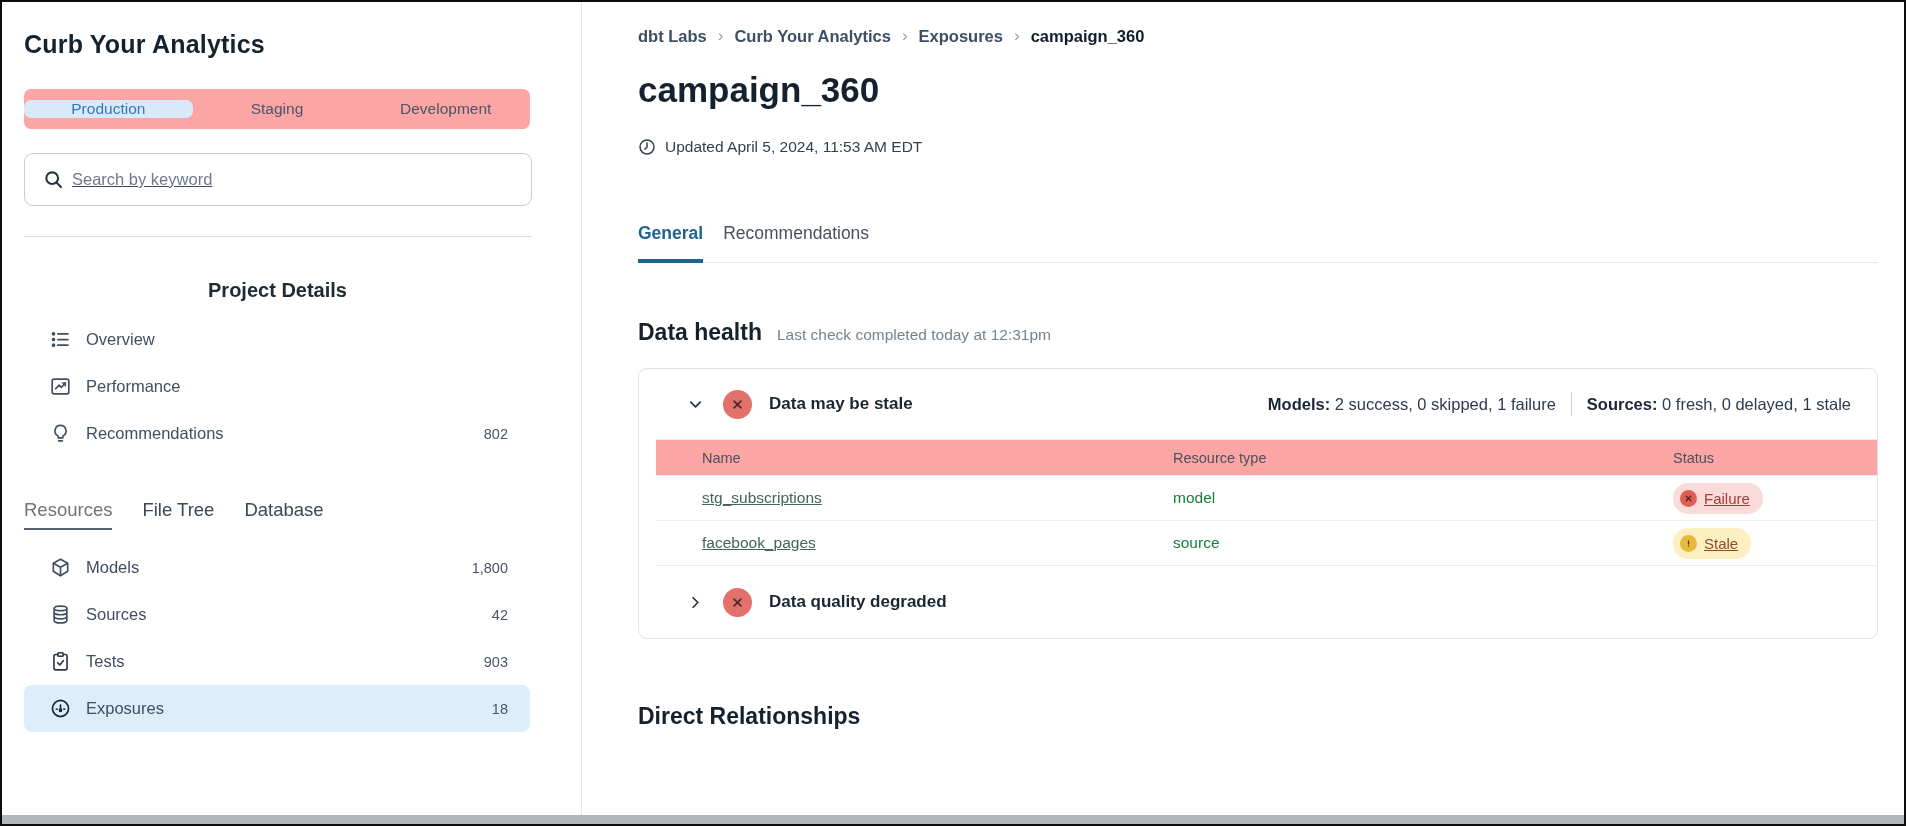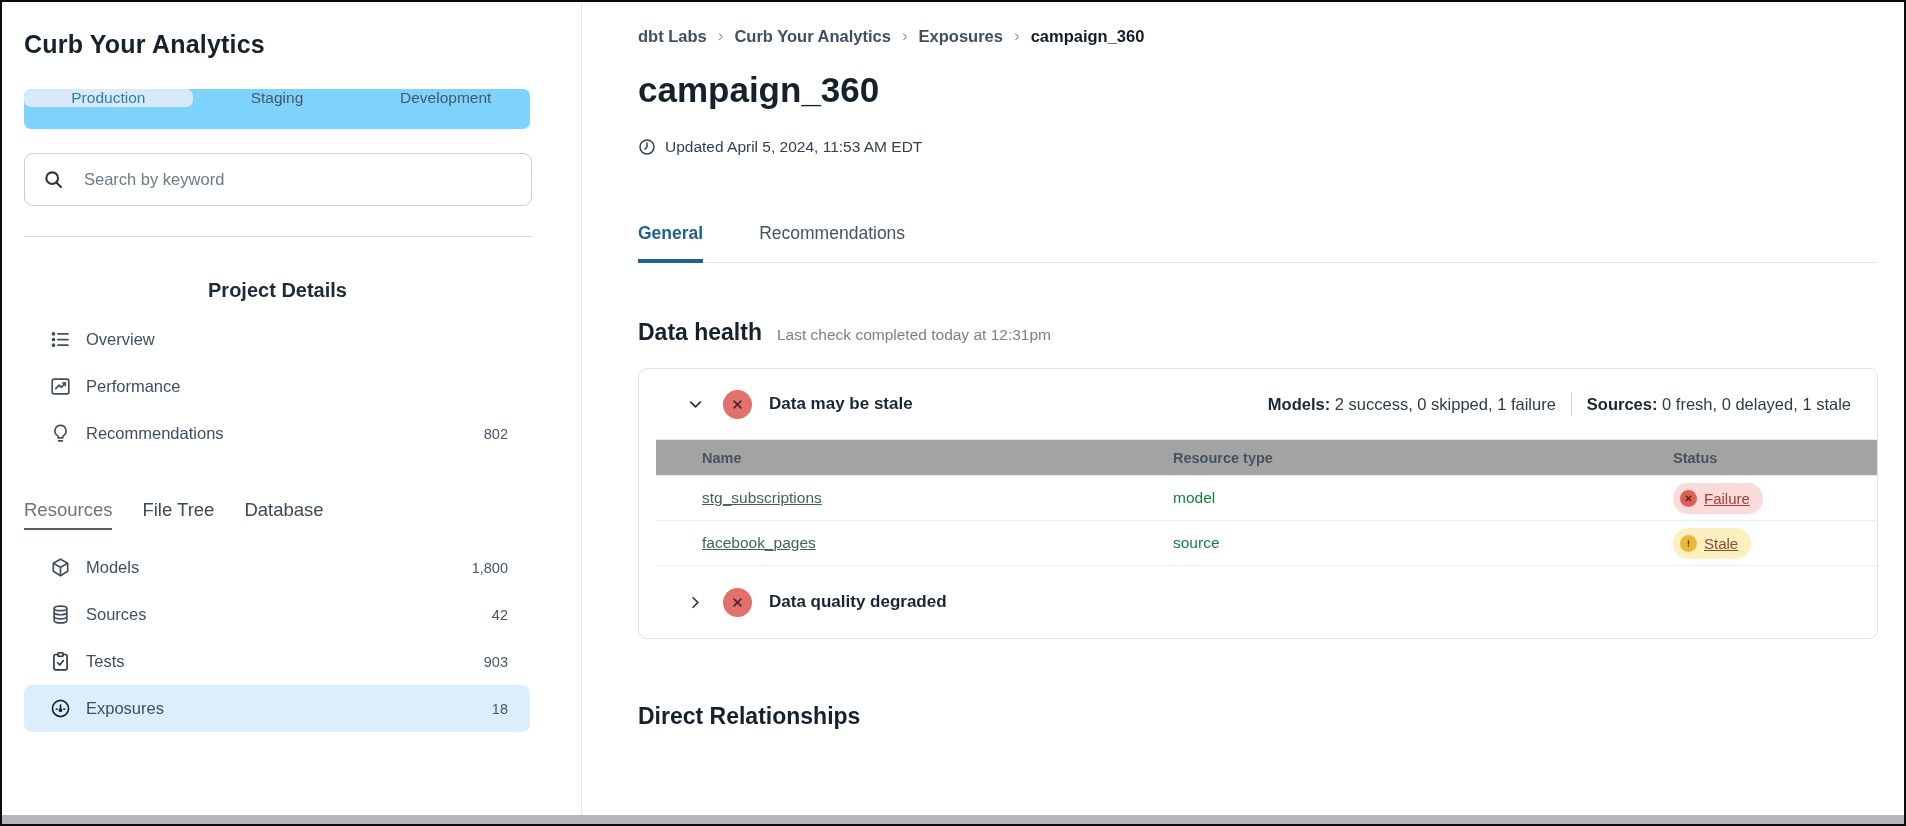--- a/index.html
+++ b/index.html
@@ -11,24 +11,24 @@
     position: relative;
     border: 2px solid #0c0c0c;
     overflow: hidden;
   }
   .app { position: absolute; inset: 0 0 9px 0; display: flex; background: #fff; }
   .bottom-edge { position: absolute; left: 0; right: 0; bottom: 0; height: 9px; background: #b3b6bb; }
 
   
   .sidebar { width: 580px; flex: 0 0 580px; border-right: 1px solid #e3e6ea; padding: 28px 50px 0 22px; }
   .project-title { font-size: 25px; font-weight: 700; color: #16212e; letter-spacing: .2px; }
-  .seg-control { margin-top: 30px; width: 506px; height: 40px; display: flex; background: #7dd3fc; border-radius: 7px; align-items: flex-start; }
+  .seg-control { margin-top: 30px; width: 506px; height: 40px; display: flex; background: #fca5a5; border-radius: 7px; align-items: center; }
   .seg { flex: 1; display: flex; align-items: center; justify-content: center; font-size: 15.5px; color: #4a5568; cursor: pointer; border-radius: 7px; }
   .seg.active { background: #d8eafa; color: #2e7cb6; }
-  .search-box { margin-top: 24px; width: 508px; height: 53px; border: 1px solid #c6cdd4; border-radius: 9px; display: flex; align-items: center; padding: 0 18px; gap: 20px; background: #fff; }
+  .search-box { margin-top: 24px; width: 508px; height: 53px; border: 1px solid #c6cdd4; border-radius: 9px; display: flex; align-items: center; padding: 0 18px; gap: 8px; background: #fff; text-decoration: underline; }
   .search-box input { border: none; outline: none; flex: 1; font-size: 16.5px; font-family: "Liberation Sans", sans-serif; color: #2b3440; background: transparent; }
   .search-box input::placeholder { color: #6e7a87; }
   .side-divider { margin-top: 30px; width: 508px; border-top: 1px solid #d9dde2; }
   .side-heading { margin-top: 42px; font-size: 20px; font-weight: 700; color: #1f2a37; text-align: center; }
   .nav-group { margin-top: 14px; }
   .nav-item { width: 506px; height: 47px; display: flex; align-items: center; padding: 0 22px 0 26px; gap: 15px; font-size: 16.5px; color: #414e61; border-radius: 8px; cursor: pointer; }
   .nav-item .count { margin-left: auto; font-size: 14.5px; color: #4a5568; }
   .nav-item.selected { background: #dceefb; }
   .nav-item svg { flex: 0 0 auto; }
   .resource-tabs { margin-top: 42px; display: flex; gap: 30px; font-size: 18.5px; color: #3c4856; }
@@ -40,40 +40,40 @@
   .main { flex: 1; padding: 24px 26px 0 56px; position: relative; }
   .breadcrumb { display: flex; align-items: center; gap: 11px; font-size: 16.5px; font-weight: 700; color: #3e4f63; }
   .crumb { cursor: pointer; }
   .crumb.current { color: #121d29; cursor: default; }
   .crumb-sep { color: #97a1ad; font-weight: 400; font-size: 17px; }
   .crumb-sep::before { content: "›"; }
   .page-title { margin-top: 24px; font-size: 35px; font-weight: 700; color: #16212e; }
   .actions { position: absolute; top: 84px; right: 26px; display: flex; gap: 15px; }
   .btn { display: flex; align-items: center; gap: 9px; height: 41px; padding: 0 17px; background: #fff; border: 1.5px solid #8a95a1; border-radius: 9px; font-size: 15.5px; font-weight: 700; color: #1f2a37; cursor: pointer; font-family: "Liberation Sans", sans-serif; }
   .updated-row { margin-top: 28px; display: flex; align-items: center; gap: 9px; font-size: 15.5px; color: #333f4f; }
-  .main-tabs { margin-top: 66px; display: flex; gap: 56px; border-bottom: 1px solid #e6e9ed; }
+  .main-tabs { margin-top: 66px; display: flex; gap: 20px; border-bottom: 1px solid #e6e9ed; }
   .mtab { font-size: 17.5px; color: #46525f; padding-bottom: 15px; cursor: pointer; position: relative; top: 1px; }
   .mtab.active { color: #1f6391; font-weight: 700; border-bottom: 4px solid #1f6391; }
   .section-head-row { margin-top: 56px; display: flex; align-items: baseline; gap: 15px; }
   .section-heading { font-size: 23px; font-weight: 700; color: #16212e; }
   .section-subtext { font-size: 15.5px; color: #77828e; }
 
   
   .health-card { margin-top: 22px; border: 1px solid #dfe3e8; border-radius: 9px; background: #fff; padding-left: 17px; }
   .group-row { height: 70px; display: flex; align-items: center; padding: 0 26px 0 30px; }
   .chev { color: #2b3440; display: inline-flex; cursor: pointer; }
   .status-circle { width: 29px; height: 29px; border-radius: 50%; background: #e2716b; display: flex; align-items: center; justify-content: center; margin-left: 18px; }
   .group-title { margin-left: 17px; font-size: 17px; font-weight: 700; color: #1b2633; }
   .group-stats { margin-left: auto; display: flex; align-items: center; gap: 15px; font-size: 16.5px; color: #2f3b4a; }
   .group-stats b { color: #1b2633; font-weight: 700; }
   .vdiv { width: 1px; height: 24px; background: #c9d0d8; }
 
   .health-table { border-top: 1px solid #e6e9ed; }
   .tr { display: grid; grid-template-columns: 1fr 500px 170px; align-items: center; padding: 0 34px 0 46px; }
-  .tr.head { height: 36px; background: #a3a3a3; font-size: 14.5px; font-weight: 700; color: #47525f; border-bottom: 1px solid #e6e9ed; }
+  .tr.head { height: 36px; background: #fca5a5; font-size: 14.5px; font-weight: 400; color: #47525f; border-bottom: 1px solid #e6e9ed; }
   .tr.body-row { height: 45px; font-size: 15.5px; border-bottom: 1px solid #eceef1; }
   .res-link { color: #41635a; text-decoration: underline; cursor: pointer; font-size: 15.5px; }
   .res-type { color: #15803d; }
   .badge { display: inline-flex; align-items: center; gap: 7px; height: 31px; padding: 0 13px 0 7px; border-radius: 15px; font-size: 15px; width: fit-content; text-decoration: underline; }
   .badge.failure { background: #f9dbd9; color: #a63d38; }
   .badge.stale { background: #fcefc0; color: #8f4a2c; }
   .badge-dot { width: 17px; height: 17px; border-radius: 50%; display: flex; align-items: center; justify-content: center; }
   .badge.failure .badge-dot { background: #dd5f57; }
   .badge.stale .badge-dot { background: #e8b839; }
 

